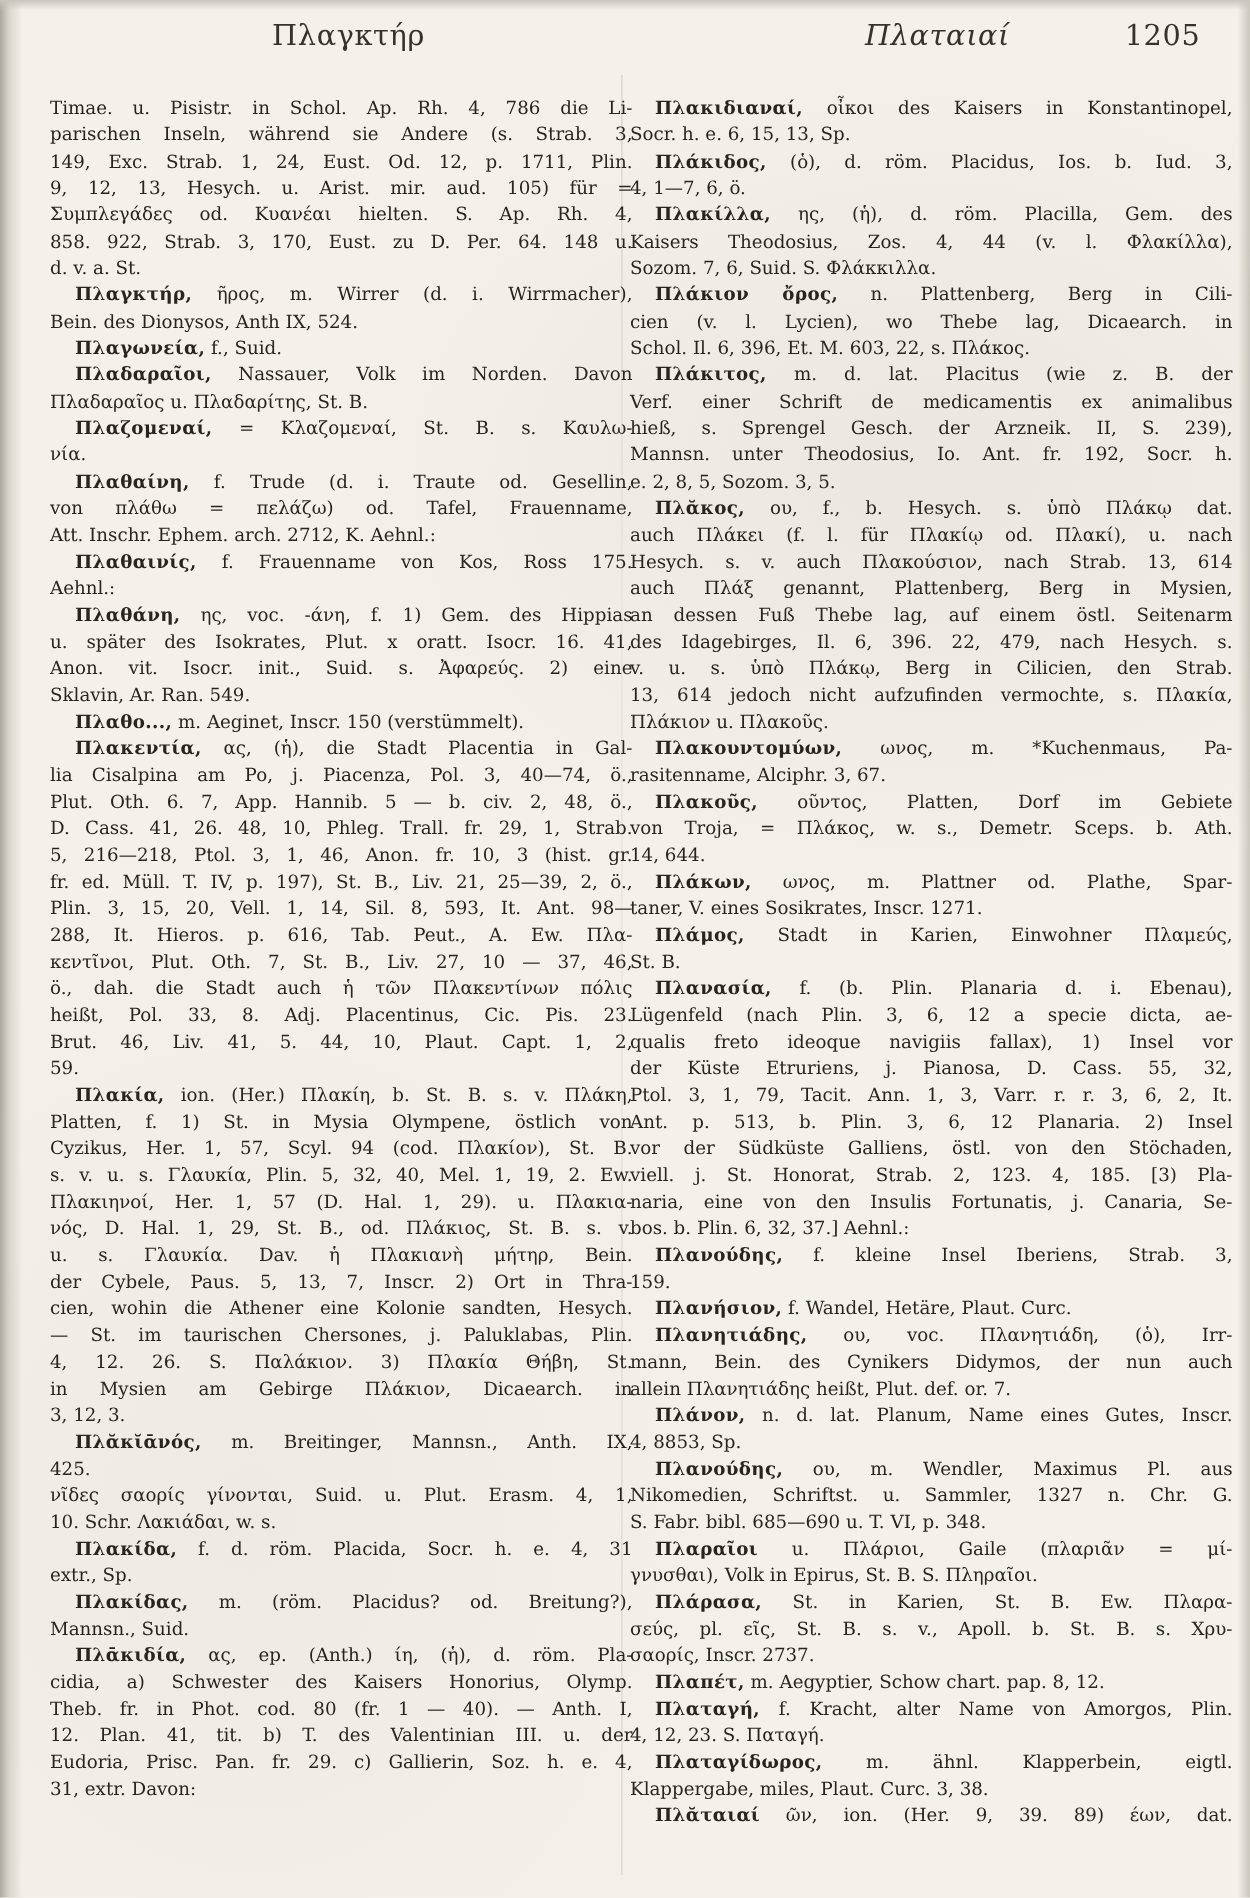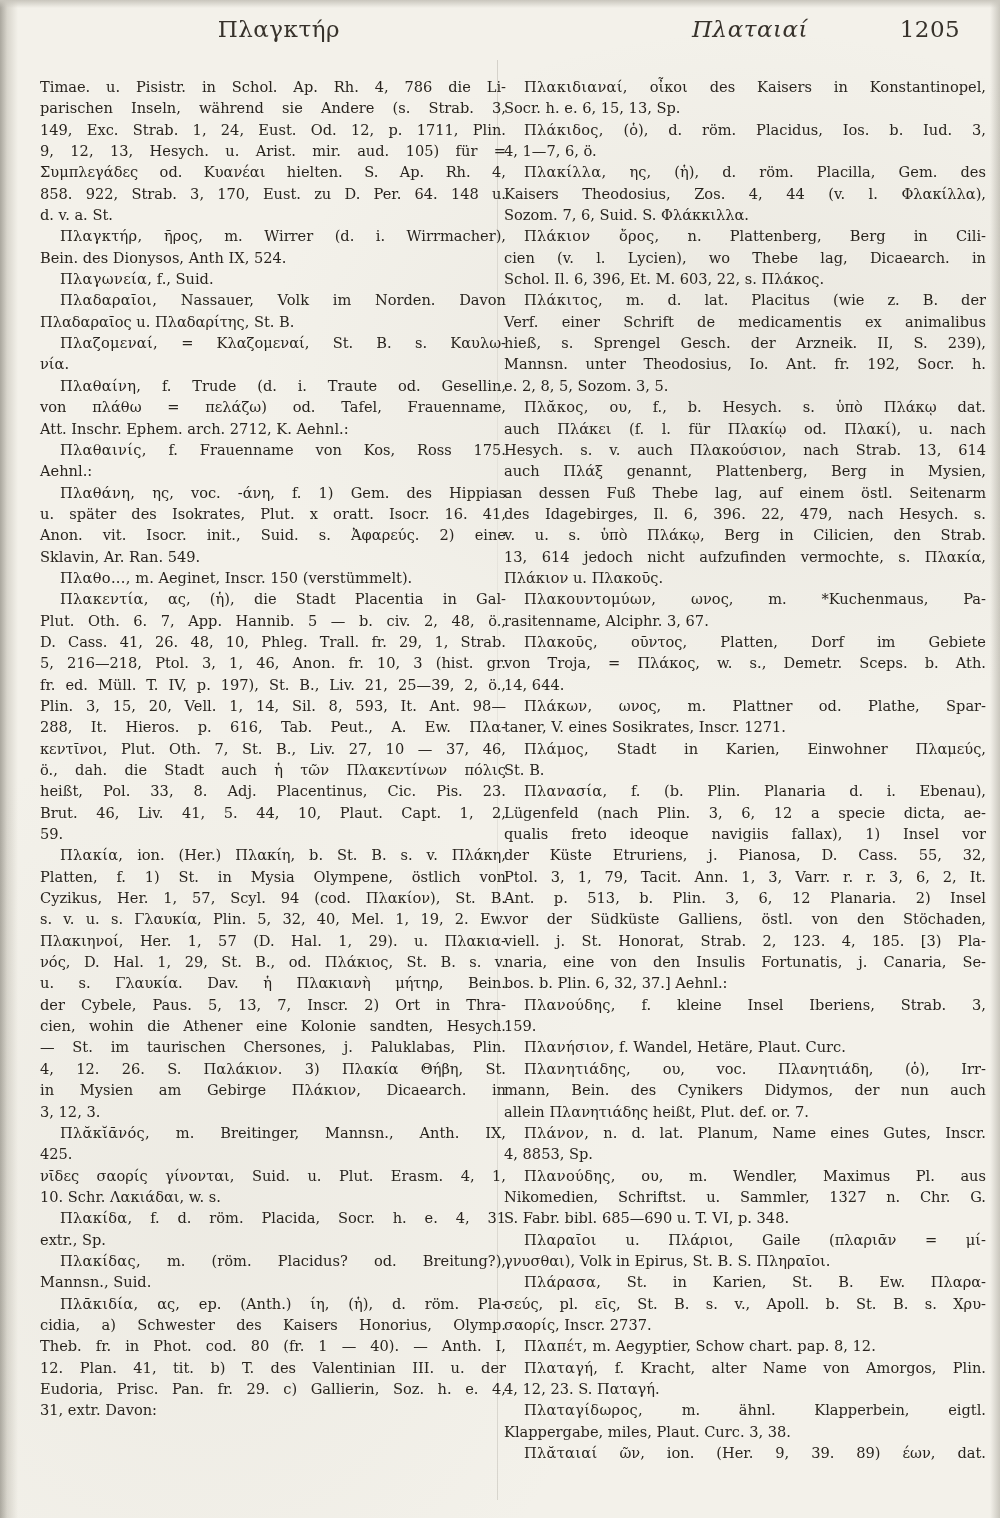--- a/index.html
+++ b/index.html
@@ -30,21 +30,21 @@
   .hdr-page{position:absolute;left:880px;width:100px;text-align:center;
     font-family:"DejaVu Serif","Liberation Serif",serif;}
 
   .column{position:absolute;top:76px;font-size:14.6px;line-height:21.35px;}
   .col-left{left:40px;width:466px;}
   .col-right{left:504px;width:482px;}
 
   .line{white-space:nowrap;text-align:justify;text-align-last:justify;}
   .line.end{text-align-last:left;}
   .line.indent{padding-left:20px;}
-  .hw{font-weight:normal;letter-spacing:.3px;}
+  .hw{font-weight:bold;letter-spacing:.3px;}
 </style>
 </head>
 <body>
 
 <div class="scan-edge-left"></div>
 <div class="scan-edge-right"></div>
 <div class="scan-edge-top"></div>
 <div class="scan-mottle"></div>
 <div class="col-divider"></div>
 
@@ -73,20 +73,21 @@
     <div class="line">von πλάθω = πελάζω) od. Tafel, Frauenname,</div>
     <div class="line end">Att. Inschr. Ephem. arch. 2712, K. Aehnl.:</div>
     <div class="line indent"><b class="hw">Πλαθαινίς,</b> f. Frauenname von Kos, Ross 175.</div>
     <div class="line end">Aehnl.:</div>
     <div class="line indent"><b class="hw">Πλαθάνη,</b> ης, voc. -άνη, f. 1) Gem. des Hippias</div>
     <div class="line">u. später des Isokrates, Plut. x oratt. Isocr. 16. 41,</div>
     <div class="line">Anon. vit. Isocr. init., Suid. s. Ἀφαρεύς. 2) eine</div>
     <div class="line end">Sklavin, Ar. Ran. 549.</div>
     <div class="line indent end"><b class="hw">Πλαθο...,</b> m. Aeginet, Inscr. 150 (verstümmelt).</div>
     <div class="line indent"><b class="hw">Πλακεντία,</b> ας, (ἡ), die Stadt Placentia in Gal-</div>
+    <div class="line">lia Cisalpina am Po, j. Piacenza, Pol. 3, 40—74, ö.,</div>
     <div class="line">Plut. Oth. 6. 7, App. Hannib. 5 — b. civ. 2, 48, ö.,</div>
     <div class="line">D. Cass. 41, 26. 48, 10, Phleg. Trall. fr. 29, 1, Strab.</div>
     <div class="line">5, 216—218, Ptol. 3, 1, 46, Anon. fr. 10, 3 (hist. gr.</div>
     <div class="line">fr. ed. Müll. T. IV, p. 197), St. B., Liv. 21, 25—39, 2, ö.,</div>
     <div class="line">Plin. 3, 15, 20, Vell. 1, 14, Sil. 8, 593, It. Ant. 98—</div>
     <div class="line">288, It. Hieros. p. 616, Tab. Peut., A. Ew. Πλα-</div>
     <div class="line">κεντῖνοι, Plut. Oth. 7, St. B., Liv. 27, 10 — 37, 46,</div>
     <div class="line">ö., dah. die Stadt auch ἡ τῶν Πλακεντίνων πόλις</div>
     <div class="line">heißt, Pol. 33, 8. Adj. Placentinus, Cic. Pis. 23.</div>
     <div class="line">Brut. 46, Liv. 41, 5. 44, 10, Plaut. Capt. 1, 2,</div>

